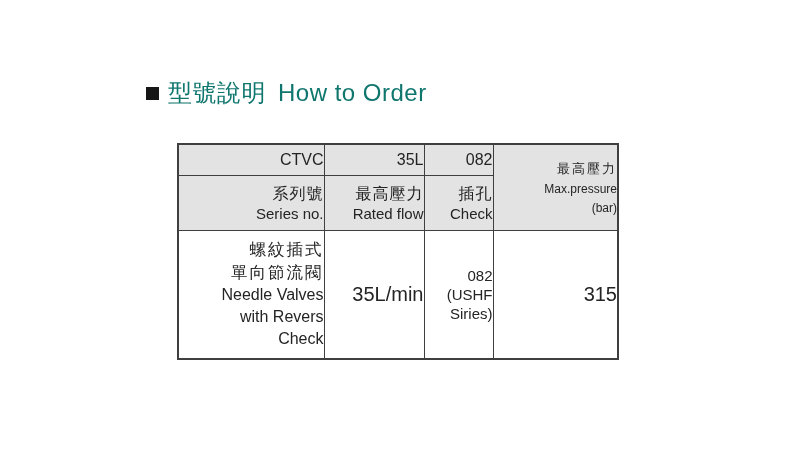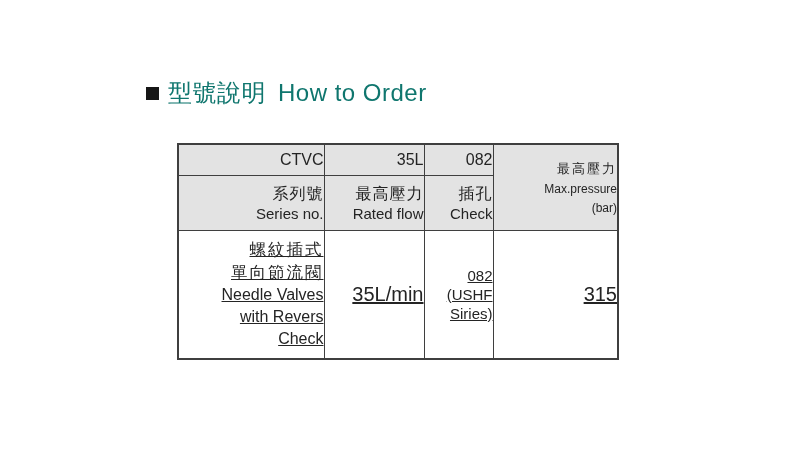--- a/index.html
+++ b/index.html
@@ -68,21 +68,20 @@
     background: #e3e3e3;
   }
   .order-table tr.r1 {
     height: 31px;
   }
   .order-table tr.r2 {
     height: 55px;
   }
   .order-table tr.r3 {
     height: 129px;
-    text-decoration: underline;
   }
   .line-cjk {
     font-size: 16px;
     line-height: 21px;
     letter-spacing: 1px;
   }
   .line-en {
     font-size: 15px;
     line-height: 19px;
   }

